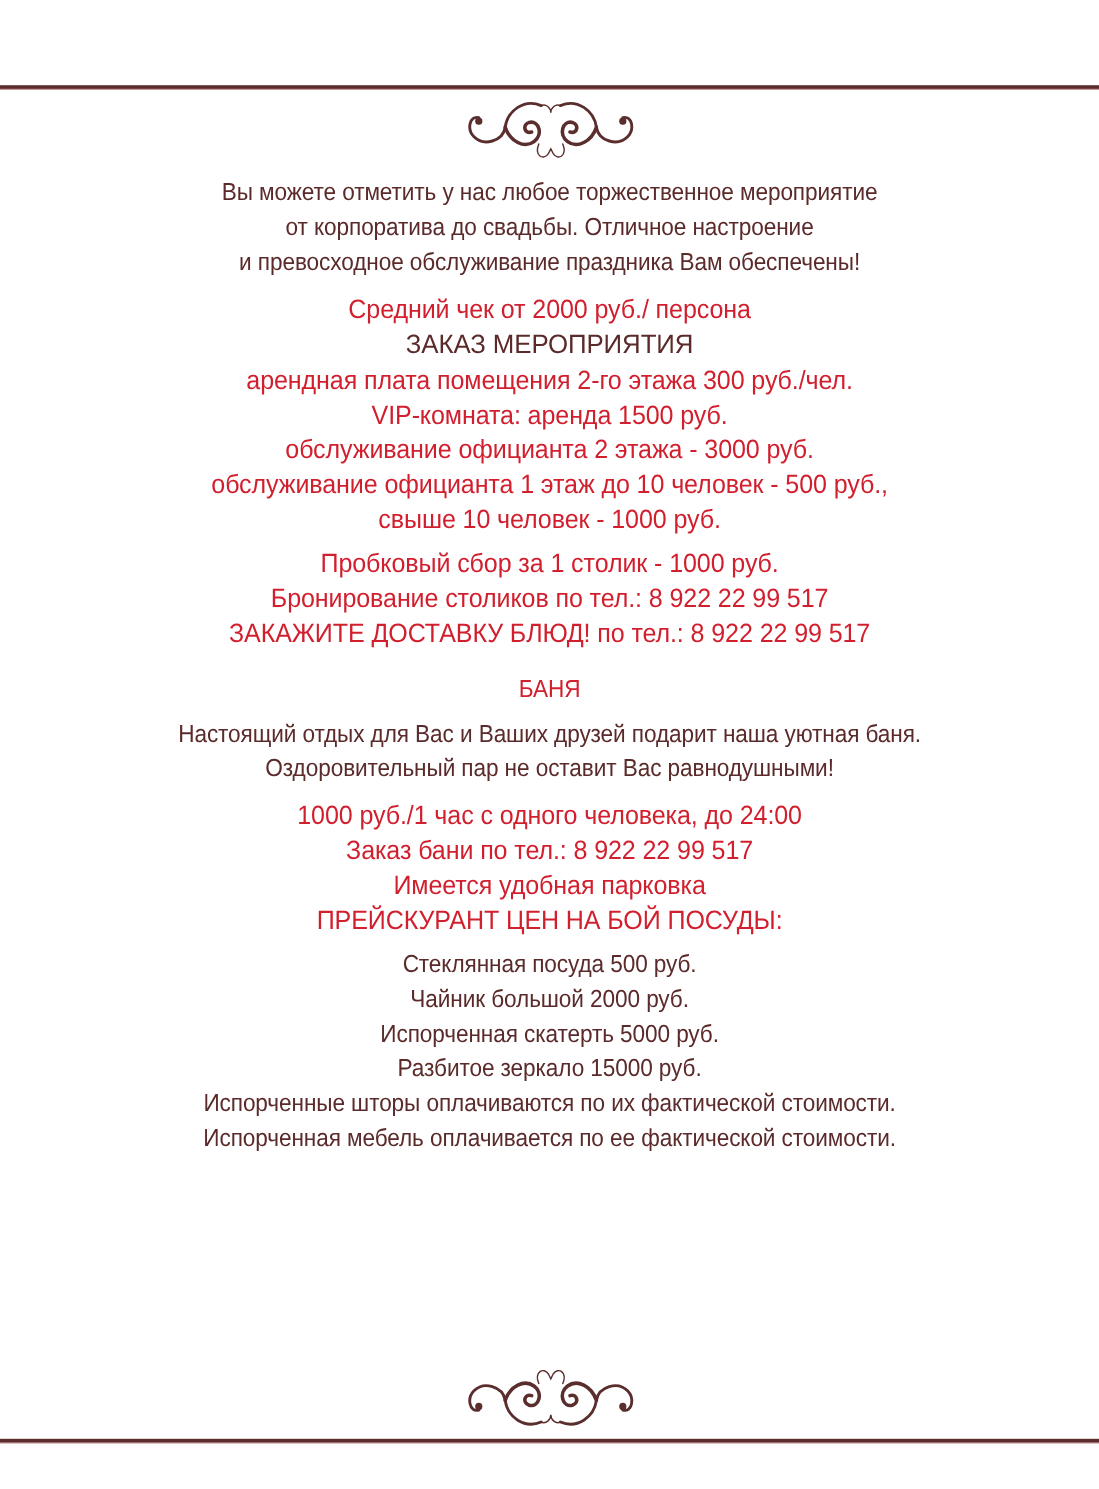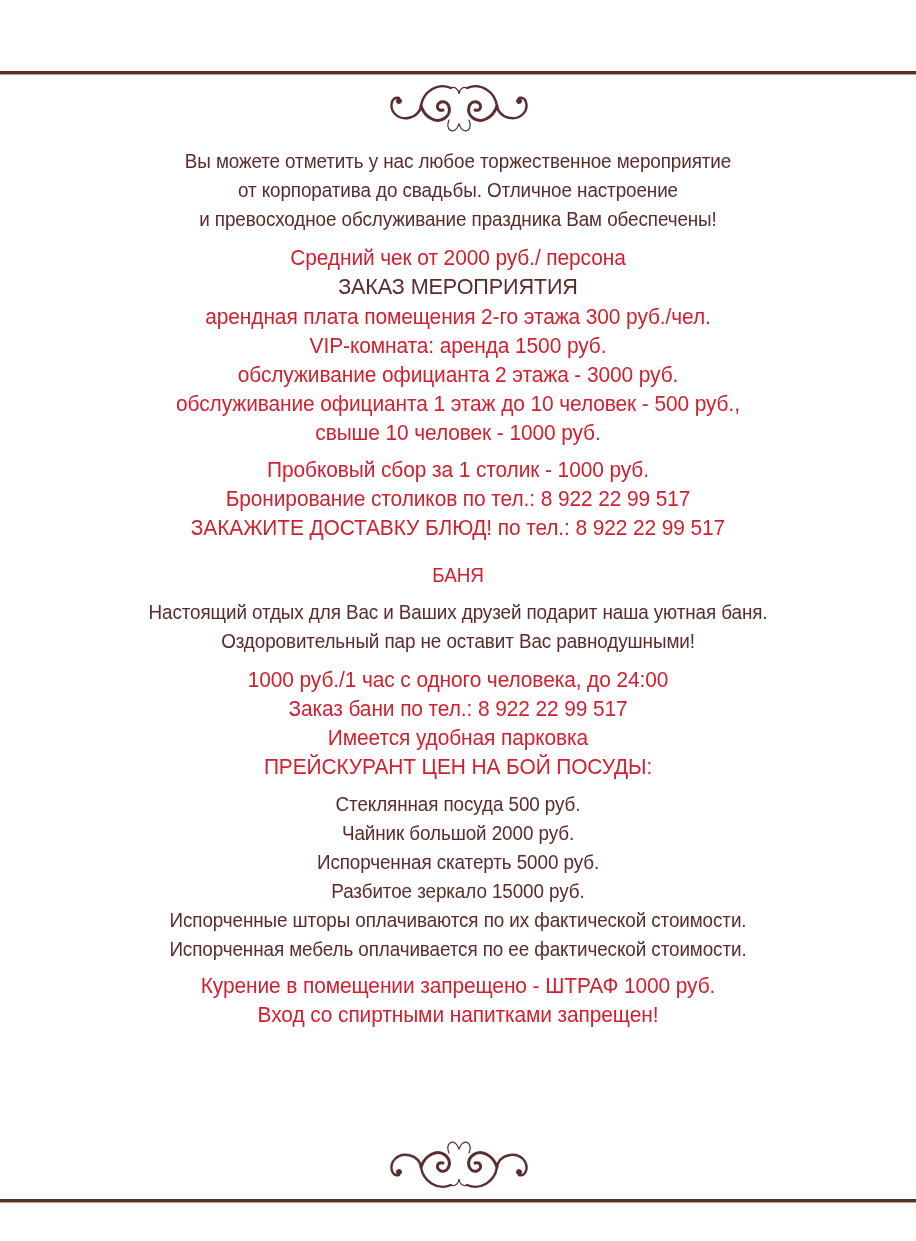--- a/index.html
+++ b/index.html
@@ -100,24 +100,20 @@
     <span class="line brown">Стеклянная посуда 500 руб.</span>
     <span class="line brown">Чайник большой  2000 руб.</span>
     <span class="line brown">Испорченная скатерть 5000 руб.</span>
     <span class="line brown">Разбитое зеркало 15000 руб.</span>
     <span class="line brown">Испорченные шторы оплачиваются по их фактической стоимости.</span>
     <span class="line brown">Испорченная мебель оплачивается по ее фактической стоимости.</span>
   </section>
 
   <div class="gap-s"></div>
 
-  <section>
-    <span class="line red big">Курение в помещении запрещено - ШТРАФ 1000 руб.</span>
-    <span class="line red big">Вход со спиртными напитками запрещен!</span>
-  </section>
 </div>
 
 <svg class="ornament bottom" viewBox="0 0 148 56">
   <g fill="none" stroke="#5b2e2e" stroke-linecap="round" transform="translate(0,56) scale(1,-1)">
     <path d="M14 20 C6 18 4 30 10 36 C18 44 34 40 36 28 C38 14 52 4 66 10" stroke-width="2.4"></path>
     <path d="M134 20 C142 18 144 30 138 36 C130 44 114 40 112 28 C110 14 96 4 82 10" stroke-width="2.4"></path>
     <path d="M36 28 C40 40 52 46 60 40 C68 34 64 22 56 24 C50 26 52 34 58 32" stroke-width="3"></path>
     <path d="M112 28 C108 40 96 46 88 40 C80 34 84 22 92 24 C98 26 96 34 90 32" stroke-width="3"></path>
     <path d="M66 10 C70 8 74 12 74 16 C74 12 78 8 82 10" stroke-width="1.2"></path>
     <path d="M64 42 C60 52 68 56 72 50 L74 46 L76 50 C80 56 88 52 84 42" stroke-width="1.2"></path>

